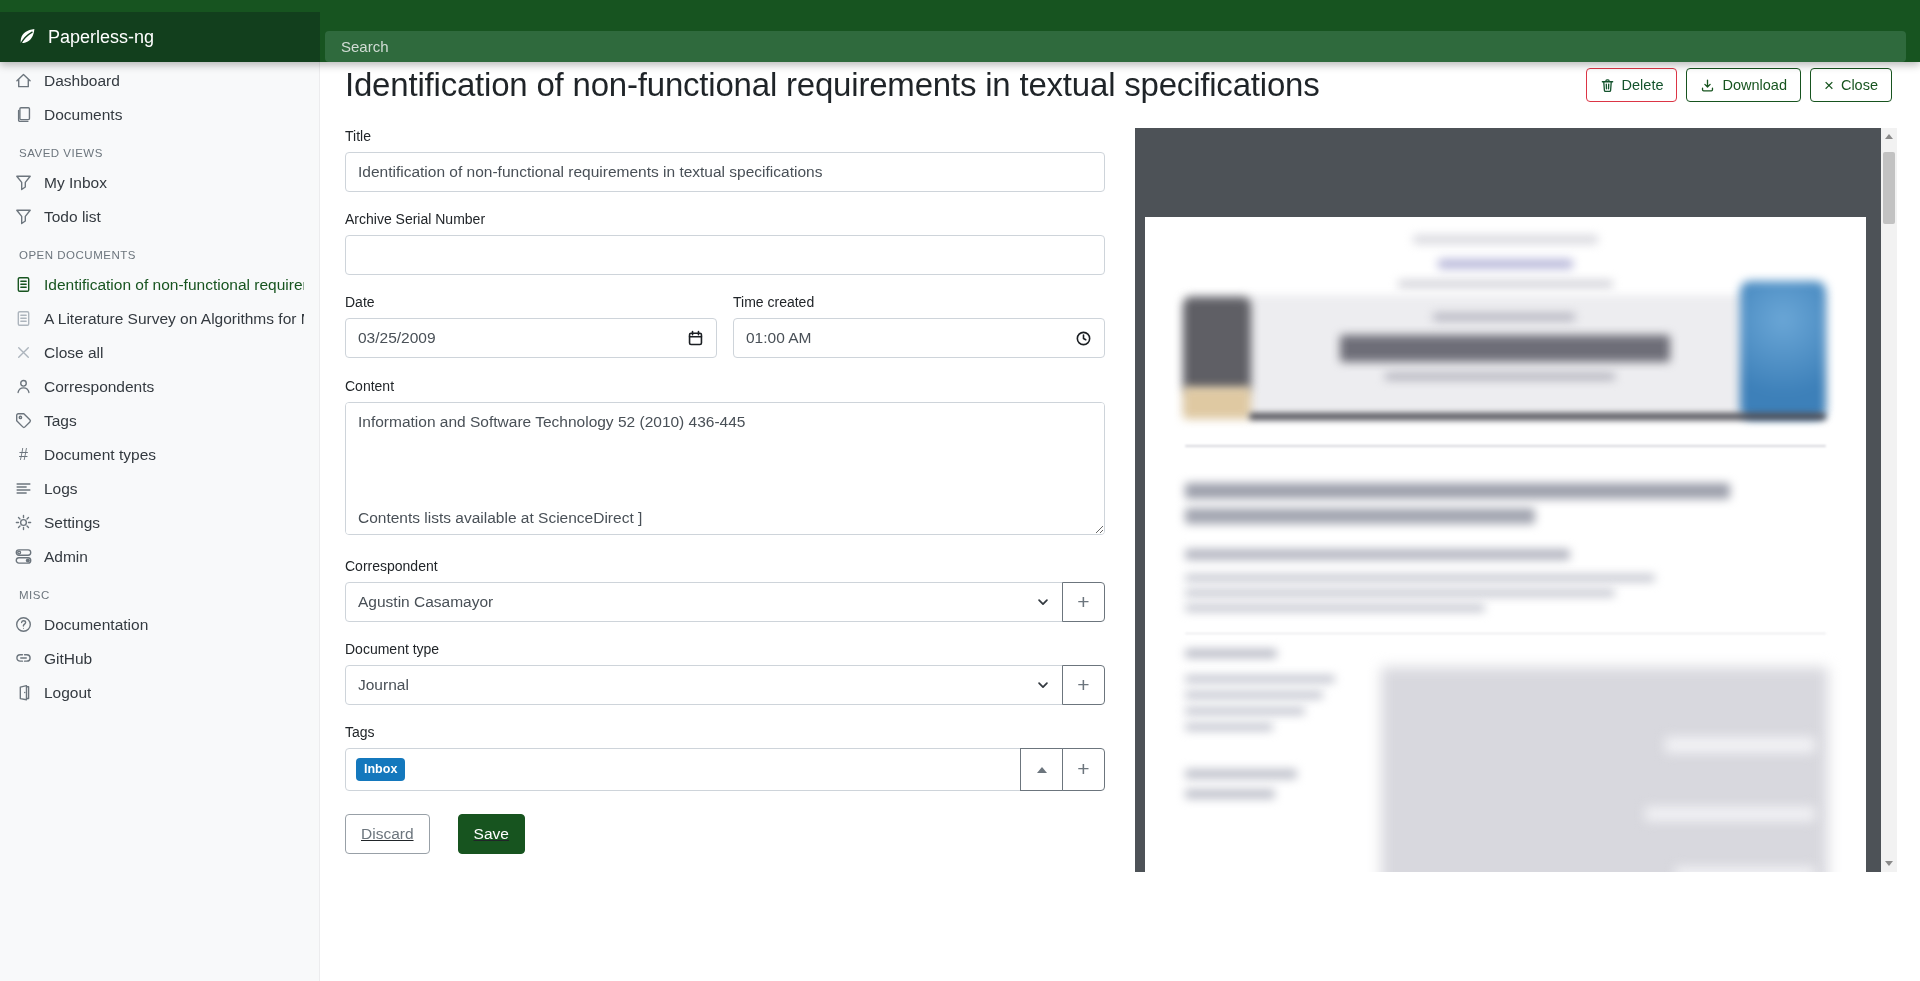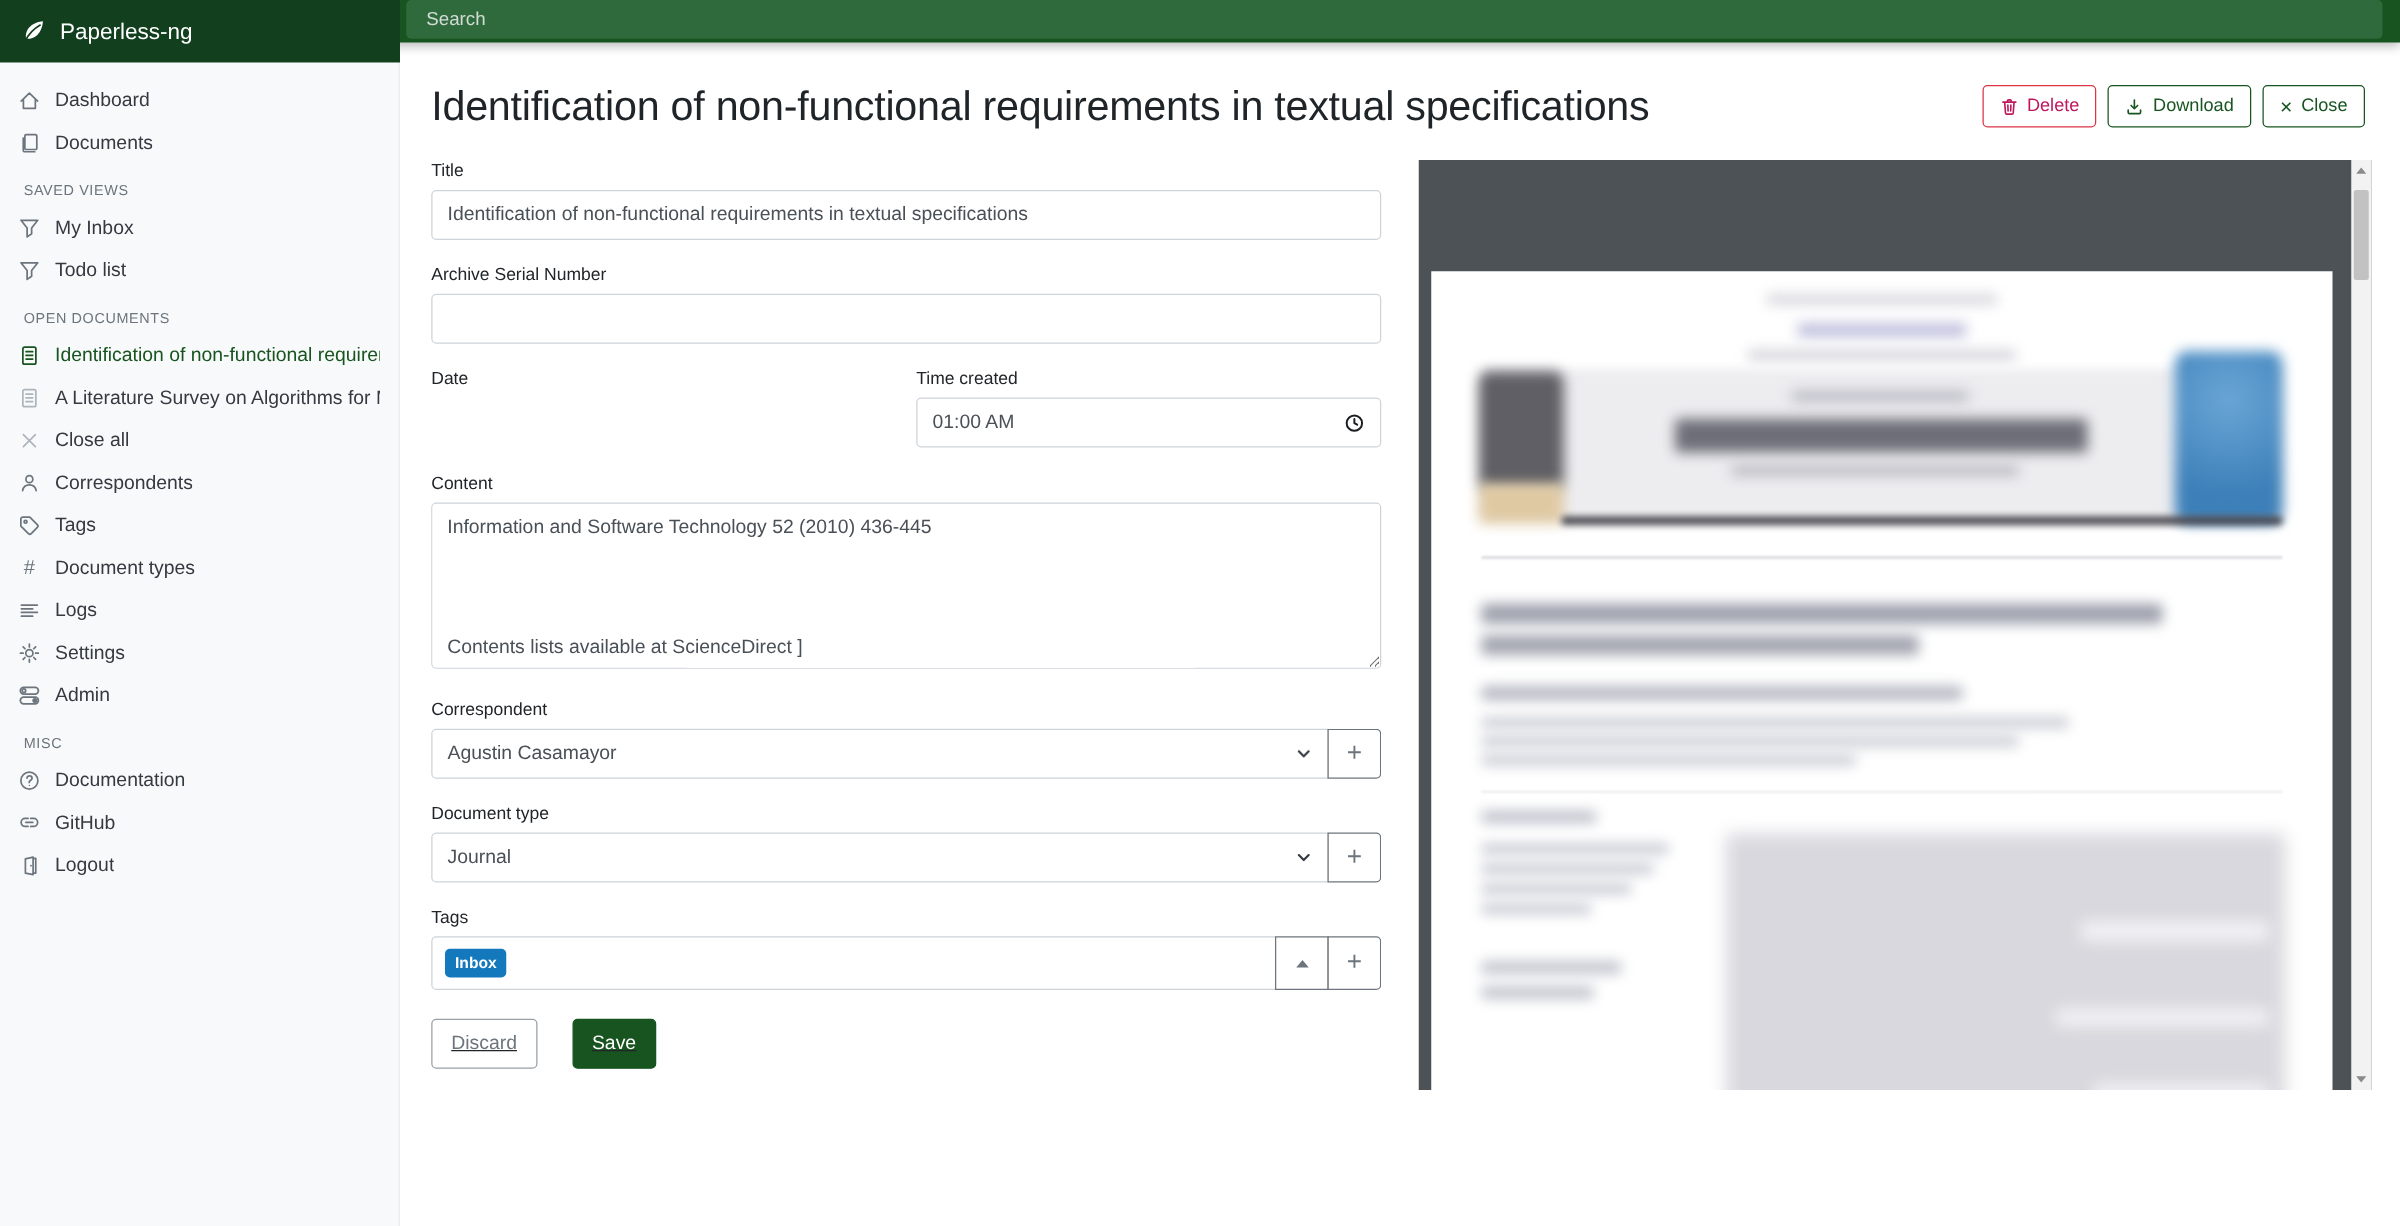--- a/index.html
+++ b/index.html
@@ -4,22 +4,22 @@
 <style>
   * { box-sizing: border-box; }
   html,body { margin:0; padding:0; }
   body {
     width:1920px; height:981px; overflow:hidden;
     font-family:"Liberation Sans", sans-serif;
     background:#fff; color:#212529;
   }
 
   
-  .navbar { position:fixed; top:0; left:0; right:0; height:34px; z-index:30;
-    background:#175420; display:flex; align-items:flex-start;
+  .navbar { position:fixed; top:0; left:0; right:0; height:62px; z-index:30;
+    background:#175420; display:flex; align-items:flex-end;
     box-shadow:0 3px 8px rgba(0,0,0,.28); }
   .brand { width:320px; height:50px; background:#123f1d; display:flex;
     align-items:center; gap:11px; padding-left:17px; color:#fff; font-size:18px; }
   .brand svg { width:20px; height:20px; }
   .search-wrap { flex:1; display:flex; padding:0 14px 0 5px; }
   .search-input { flex:1; height:31px; background:#2f6a3d; border:none;
     border-radius:4px; color:#fff; font-size:15px; padding:0 16px; outline:none; }
   .search-input::placeholder { color:#d2dcd5; }
 
   
@@ -42,21 +42,21 @@
   .doc-header { display:flex; justify-content:space-between; align-items:center;
     padding:16px 28px 0 25px; }
   .doc-header h1 { margin:0; font-size:33px; font-weight:400; color:#1f2428;
     letter-spacing:-.2px; }
   .actions { display:flex; gap:9px; }
   .btn { height:34px; border-radius:4px; font-size:14.5px; display:inline-flex;
     align-items:center; gap:7px; padding:0 13px; background:#fff; cursor:pointer;
     border:1px solid transparent; font-family:inherit; }
   .btn svg { width:15px; height:15px; fill:none; stroke:currentColor;
     stroke-width:1.4; stroke-linecap:round; stroke-linejoin:round; }
-  .btn-danger-o { color:#be185d; border-color:#dc3545; }
+  .btn-danger-o { color:#14532d; border-color:#dc3545; }
   .btn-green-o  { color:#17541f; border-color:#17541f;justify-content:space-between; }
   .x-glyph { font-size:17px; line-height:1; }
 
   .content-row { display:flex; align-items:flex-start; padding-left:25px; margin-top:24px; }
   .form-col { width:760px; }
   .field { margin-bottom:19px; }
   .field > label { display:block; font-size:14px; color:#212529; margin-bottom:8px; }
   .input { width:100%; height:40px; border:1px solid #ced4da; border-radius:4px;
     font-size:15.5px; color:#495057; padding:0 12px; background:#fff;
     font-family:inherit; }
@@ -280,20 +280,27 @@
       </div>
 
       <div class="field">
         <label>Archive Serial Number</label>
         <input class="input" type="text" value="" style="">
       </div>
 
       <div class="row2">
         <div class="field">
           <label>Date</label>
+          <div class="input fake-input">
+            <span>03/25/2009</span>
+            <svg viewBox="0 0 16 16">
+                <rect x="2.4" y="3" width="11.2" height="10.6" rx="1.4"></rect>
+                <path d="M5.2 1.4v3M10.8 1.4v3M2.4 6.3h11.2"></path>
+              </svg>
+          </div>
         </div>
         <div class="field">
           <label>Time created</label>
           <div class="input fake-input">
             <span>01:00 AM</span>
             <svg viewBox="0 0 16 16">
                 <circle cx="8" cy="8" r="5.8"></circle>
                 <path d="M8 4.8V8l2.1 1.2"></path>
               </svg>
           </div>

